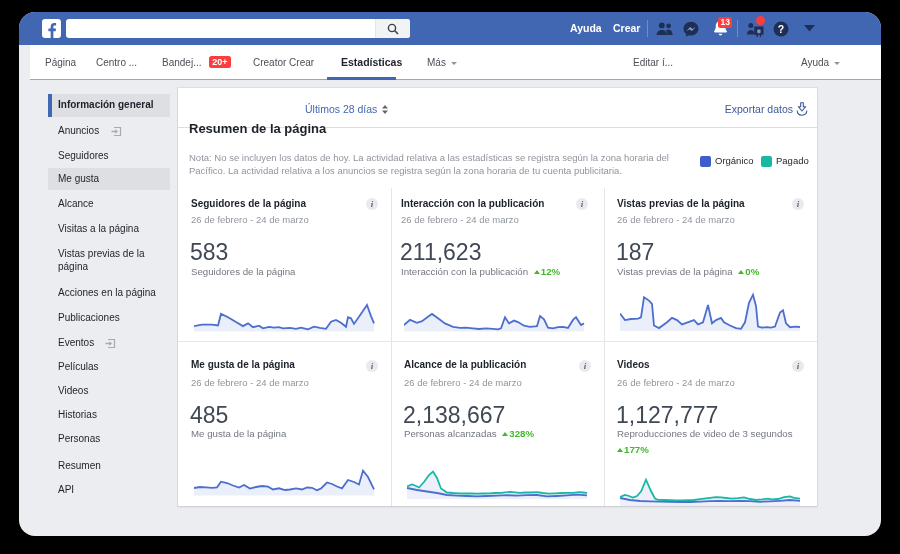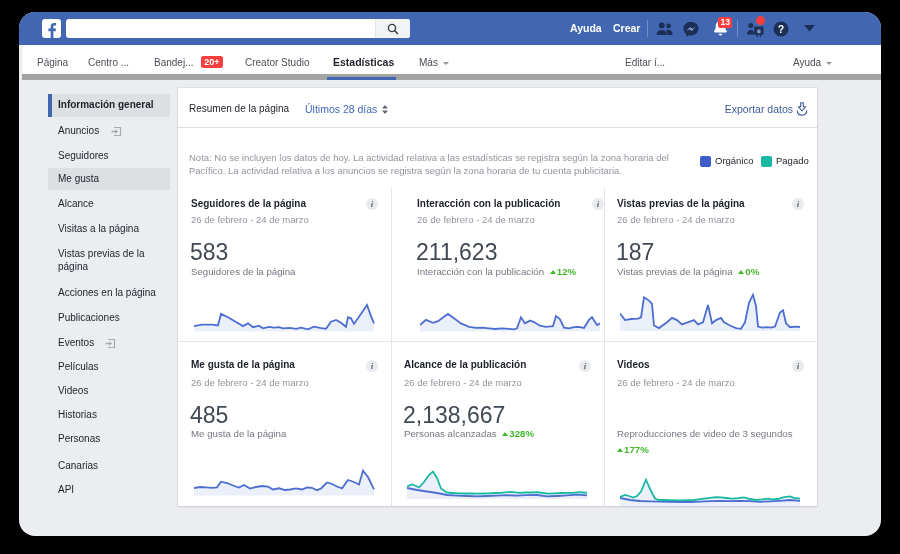--- a/index.html
+++ b/index.html
@@ -5,34 +5,34 @@
 html,body{width:900px;height:554px;background:#000;overflow:hidden;font-family:"Liberation Sans",sans-serif;}
 .win{position:absolute;left:19px;top:12px;width:862px;height:524px;background:#ebedf0;border-radius:16px;overflow:hidden}
 .topbar{position:absolute;left:0;top:0;width:862px;height:33px;background:#4267b2}
 .logo{position:absolute;left:23px;top:7px;width:19px;height:19px;background:#fff;border-radius:3px}
 .search{position:absolute;left:47px;top:7px;width:344px;height:19px;background:#fff;border-radius:3px;overflow:hidden}
 .search .txt{position:absolute;left:11px;top:18px;font-size:10px;color:#1d2129}
 .search .btn{position:absolute;right:0;top:0;width:35px;height:19px;background:#f2f3f5;border-left:1px solid #e3e5e8;display:flex;align-items:center;justify-content:center}
 .tb-txt{position:absolute;top:0;height:33px;line-height:33px;color:#fff;font-weight:bold;font-size:10.5px}
 .tb-div{position:absolute;top:8px;width:1px;height:17px;background:rgba(255,255,255,.25)}
 .tb-ic{position:absolute;top:0;height:33px;display:flex;align-items:center}
-.navbar{position:absolute;left:3px;top:33px;width:862px;height:35px;background:#fff;border-bottom:6px solid #a3a3a3}
+.navbar{position:absolute;left:11px;top:33px;width:862px;height:35px;background:#fff;border-bottom:1px solid #a3a3a3}
 .nv{position:absolute;top:0;height:35px;line-height:35px;font-size:10px;color:#4b4f56;white-space:nowrap}
 .nv b{color:#1d2129;font-size:10.5px}
 .badge{display:inline-block;background:#fa3e3e;color:#fff;font-size:9px;font-weight:bold;border-radius:2.5px;height:12px;line-height:12px;padding:0 3px;position:relative;top:-1px;letter-spacing:0}
 .underline{position:absolute;left:308px;top:65px;width:69px;height:3px;background:#4267b2}
 .caret{display:inline-block;width:0;height:0;border-left:3px solid transparent;border-right:3px solid transparent;border-top:3.5px solid #90949c;position:relative;top:-1px;margin-left:2px}
 
 .side-item{position:absolute;left:39px;font-size:10px;color:#1d2129;white-space:nowrap;line-height:11.5px}
 .hl{position:absolute;left:29px;width:122px;background:#dddfe3}
 .hl .bar{position:absolute;left:0;top:0;width:4px;height:100%;background:#4267b2}
 
 .panel{position:absolute;left:159px;top:76px;width:639px;height:418px;background:#fff;box-shadow:0 1px 2px rgba(0,0,0,.1),0 0 0 1px rgba(0,0,0,.05)}
 .phead{position:absolute;left:0;top:0;width:639px;height:40px;border-bottom:1px solid #dadde1}
-.ptitle{position:absolute;left:11px;top:15px;font-size:10px;font-weight:normal;color:#1d2129}
+.ptitle{position:absolute;left:11px;top:33px;font-size:13px;font-weight:bold;color:#1d2129}
 .psel{position:absolute;left:127px;top:15px;font-size:10.5px;color:#4267b2}
 .pexport{position:absolute;right:24px;top:15px;font-size:10.5px;color:#3b5998}
 .results{position:absolute;left:11px;top:51px;font-size:9.5px;color:#90949c}
 .results b{color:#7f8389}
 .nota{position:absolute;left:11px;top:63px;font-size:9.5px;color:#90949c;line-height:13px}
 .legend{position:absolute;top:65px;font-size:9.5px;color:#1d2129;white-space:nowrap}
 .sq{display:inline-block;width:11px;height:11px;border-radius:2px;position:relative;top:2.5px;margin-right:4px}
 .grid-v1{position:absolute;left:213px;top:100px;width:1px;height:318px;background:#e4e6e9}
 .grid-v2{position:absolute;left:426px;top:100px;width:1px;height:318px;background:#e4e6e9}
 .grid-h{position:absolute;left:0;top:253px;width:639px;height:1px;background:#e4e6e9}
@@ -112,21 +112,21 @@
         </svg>
       </div>
     <div style="position:absolute;left:699px;top:4.5px;background:#fa3e3e;color:#fff;font-size:8.5px;font-weight:bold;border-radius:2.5px;padding:0.5px 2.5px;z-index:3">13</div>
     <div style="position:absolute;left:737px;top:4px;width:9px;height:9px;border-radius:50%;background:#fa3e3e;z-index:3"></div>
   </div>
 
   <div class="navbar">
     <span class="nv" style="left:15px">Página</span>
     <span class="nv" style="left:66px">Centro ...</span>
     <span class="nv" style="left:132px">Bandej... <span class="badge" style="margin-left:5px">20+</span></span>
-    <span class="nv" style="left:223px">Creator Studio</span>
+    <span class="nv" style="left:223px">Creator Crear</span>
     <span class="nv" style="left:311px"><b>Estadísticas</b></span>
     <span class="nv" style="left:397px">Más <span class="caret"></span></span>
     <span class="nv" style="left:603px">Editar í...</span>
     <span class="nv" style="left:771px">Ayuda <span class="caret"></span></span>
   </div>
   <div class="underline"></div>
 
   <div class="hl" style="top:82px;height:23px">
       <div class="bar"></div>
     </div>
@@ -152,21 +152,21 @@
       <g stroke="#a6aab1" fill="none" stroke-width="1.2">
         <path d="M3 1.5h6.5v8H3"></path>
         <path d="M0.5 5.5h6" stroke-width="1.4"></path>
         <path d="M4.2 3.2L6.8 5.5 4.2 7.8" fill="#a6aab1" stroke="none"></path>
       </g>
     </svg>
   <div class="side-item" style="top:349px">Películas</div>
   <div class="side-item" style="top:373px">Videos</div>
   <div class="side-item" style="top:397px">Historias</div>
   <div class="side-item" style="top:421px">Personas</div>
-  <div class="side-item" style="top:448px">Canarias</div>
+  <div class="side-item" style="top:448px">Resumen</div>
   <div class="side-item" style="top:472px">API</div>
 
   <div class="panel">
     <div class="phead"></div>
     <span class="ptitle">Resumen de la página</span>
     <span class="psel">Últimos 28 días</span>
     <svg style="position:absolute;left:204px;top:17px" width="6" height="9" viewBox="0 0 6 9">
         <path fill="#616770" d="M0 3.4L3 0l3 3.4zM0 5.6L3 9l3-3.4z"></path>
       </svg>
     <span class="pexport">Exportar datos</span>
@@ -188,21 +188,21 @@
       <div class="info" style="right:13px;top:10px">i</div>
       <span class="cs" style="top:26px">26 de febrero - 24 de marzo</span>
       <span class="cn" style="top:53px">583</span>
       <span class="cl" style="top:78px">Seguidores de la página</span>
       <svg class="chart" style="top:112px" width="181" height="32" viewBox="0 0 181 32" preserveAspectRatio="none">
         <polyline id="p1" points="0,26.1 8,24.6 18,24.6 24,25.4 27,13.9 34,17.2 42,22.1 49,26.1 54,23.4 59,27.2 65,25.7 69,28.3 75,26.8 80,27.7 85,27.2 89,28.3 96,27.9 102,28.8 107,27.7 114,29.4 120,26.6 126,27.9 132,28.8 137,21.7 142,19.9 147,22.8 152,26.8 154,17.2 157,18.3 160,23.9 165,16.8 173,5 177,16.1 180,23.4" fill="none" stroke="#4d6fd0" stroke-width="1.8"></polyline>
         <polygon points="0,26.1 8,24.6 18,24.6 24,25.4 27,13.9 34,17.2 42,22.1 49,26.1 54,23.4 59,27.2 65,25.7 69,28.3 75,26.8 80,27.7 85,27.2 89,28.3 96,27.9 102,28.8 107,27.7 114,29.4 120,26.6 126,27.9 132,28.8 137,21.7 142,19.9 147,22.8 152,26.8 154,17.2 157,18.3 160,23.9 165,16.8 173,5 177,16.1 180,23.4 180,31.5 0,31.5" fill="rgba(77,111,208,.11)"></polygon>
       </svg>
     </div>
 
-    <div class="card" style="left:226px;top:100px;height:153px">
+    <div class="card" style="left:210px;top:100px;height:153px">
       <span class="ct" style="top:10px">Interacción con la publicación</span>
       <div class="info" style="right:13px;top:10px">i</div>
       <span class="cs" style="top:26px">26 de febrero - 24 de marzo</span>
       <span class="cn" style="top:53px">211,623</span>
       <span class="cl" style="top:78px">Interacción con la publicación <span class="up"></span><b>12%</b></span>
       <svg class="chart" style="top:112px" width="181" height="32" viewBox="0 0 181 32" preserveAspectRatio="none">
         <polyline id="p2" points="0,25 6,19.9 13,22.8 18,21.2 25,16.1 28,13.9 34,18.3 41,23.4 49,26.8 56,27.9 62,27.7 69,28.3 75,29 82,28.3 89,28.8 94,29.4 97,28.3 101,17.2 105,23.4 110,20.6 114,22.1 120,25.7 126,26.8 133,26.1 136,16.1 140,19.4 144,27.7 149,28.3 154,27.2 159,26.8 164,27.9 169,19.9 172,17.2 177,25 180,23.4" fill="none" stroke="#4d6fd0" stroke-width="1.8"></polyline>
         <polygon points="0,25 6,19.9 13,22.8 18,21.2 25,16.1 28,13.9 34,18.3 41,23.4 49,26.8 56,27.9 62,27.7 69,28.3 75,29 82,28.3 89,28.8 94,29.4 97,28.3 101,17.2 105,23.4 110,20.6 114,22.1 120,25.7 126,26.8 133,26.1 136,16.1 140,19.4 144,27.7 149,28.3 154,27.2 159,26.8 164,27.9 169,19.9 172,17.2 177,25 180,23.4 180,31.5 0,31.5" fill="rgba(77,111,208,.11)"></polygon>
       </svg>
     </div>
@@ -241,20 +241,21 @@
         <polygon points="0,35.5 5,33.5 8,34.5 12,36.5 17,31 22,24 26,20.6 30,27 34,37.5 40,41.5 46,42 52,42.3 58,42.5 64,42.5 70,42.7 76,42.5 82,42.3 88,42 94,41.8 100,41.2 103,40.8 108,41.3 113,41.8 118,41.5 124,41.5 130,41.2 136,42 142,42.6 148,42.3 154,42 160,41.8 166,41.8 172,41.2 176,41.5 180,41.8 180,48 0,48" fill="rgba(77,111,208,.1)"></polygon>
         <polyline points="0,37 10,39 20,40.5 30,42 40,44 50,44.6 60,45 70,45.3 80,45 90,44.6 100,44.2 110,44.6 120,44.2 130,44 140,45.4 150,45 160,44.4 170,43.6 180,44.4" fill="none" stroke="#4d6fd0" stroke-width="1.8"></polyline>
         <polyline points="0,35.5 5,33.5 8,34.5 12,36.5 17,31 22,24 26,20.6 30,27 34,37.5 40,41.5 46,42 52,42.3 58,42.5 64,42.5 70,42.7 76,42.5 82,42.3 88,42 94,41.8 100,41.2 103,40.8 108,41.3 113,41.8 118,41.5 124,41.5 130,41.2 136,42 142,42.6 148,42.3 154,42 160,41.8 166,41.8 172,41.2 176,41.5 180,41.8" fill="none" stroke="#19b8a2" stroke-width="1.8"></polyline>
       </svg>
     </div>
 
     <div class="card" style="left:426px;top:253px;height:165px">
       <span class="ct" style="top:18px">Videos</span>
       <div class="info" style="right:13px;top:19px">i</div>
       <span class="cs" style="top:36px">26 de febrero - 24 de marzo</span>
+      <span class="cn" style="top:63px">1,127,777</span>
       <span class="cl" style="top:87px">Reproducciones de video de 3 segundos</span>
       <span class="cl" style="top:103px"><span class="up" style="margin-left:0"></span><b>177%</b></span>
       <svg class="chart" style="top:123px" width="181" height="42" viewBox="0 0 181 42" preserveAspectRatio="none">
         <polygon points="0,33 5,31 9,32 13,33.5 17,32 21,27.5 26,15.7 31,27 35,34.5 38,35.8 44,36 50,36.2 56,36.4 62,36.4 68,36.2 74,36 80,35.2 86,34.4 92,33.6 96,33.2 101,33.4 106,34 112,34.6 118,34.2 124,33.4 130,35 136,36 142,35.4 148,34.6 152,35.4 158,35 164,33.2 170,32.4 174,33.8 180,34.6 180,42 0,42" fill="rgba(77,111,208,.1)"></polygon>
         <polyline points="0,34 10,36 20,37 30,37.4 40,37.6 50,37.8 60,38 70,38 80,37.6 90,37.2 100,36.8 110,37.2 120,36.8 130,37.2 140,37.8 150,37.4 160,36.8 170,36 180,36.8" fill="none" stroke="#4d6fd0" stroke-width="1.8"></polyline>
         <polyline points="0,33 5,31 9,32 13,33.5 17,32 21,27.5 26,15.7 31,27 35,34.5 38,35.8 44,36 50,36.2 56,36.4 62,36.4 68,36.2 74,36 80,35.2 86,34.4 92,33.6 96,33.2 101,33.4 106,34 112,34.6 118,34.2 124,33.4 130,35 136,36 142,35.4 148,34.6 152,35.4 158,35 164,33.2 170,32.4 174,33.8 180,34.6" fill="none" stroke="#19b8a2" stroke-width="1.8"></polyline>
       </svg>
     </div>
   </div>
 </div>

